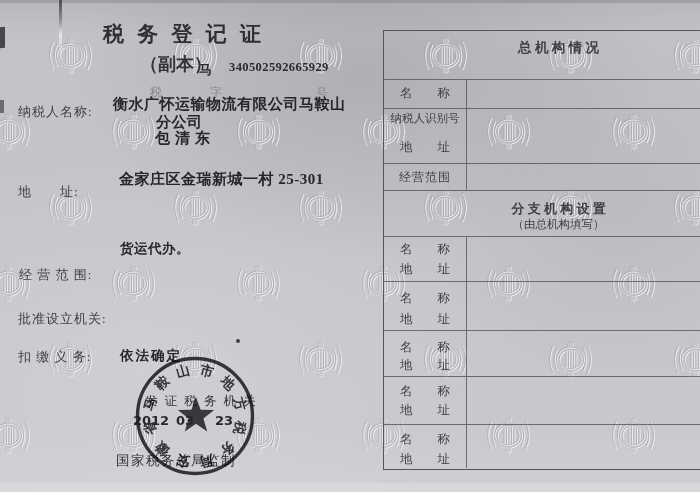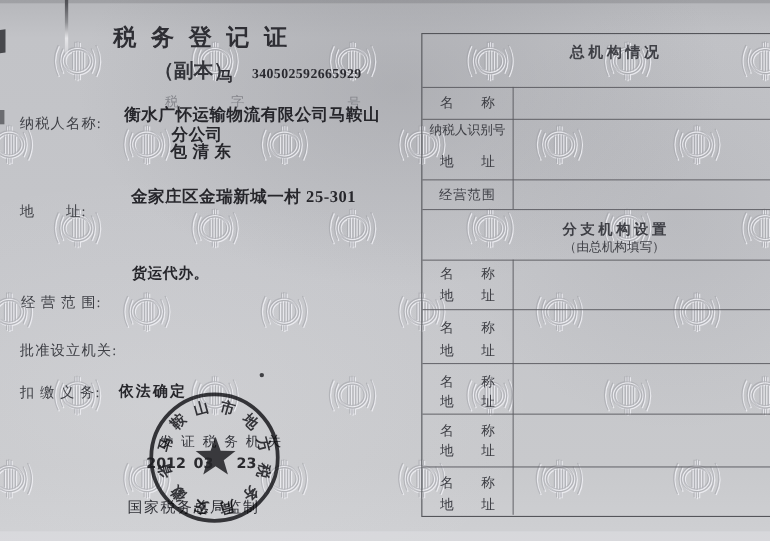--- a/index.html
+++ b/index.html
@@ -627,21 +627,21 @@
   <div class="abs val" style="left:119px;top:170px;">金家庄区金瑞新城一村 25-301</div>
   <div class="abs lbl" style="left:18px;top:183px;">地　　址:</div>
 
 
   <div class="abs val" style="left:120px;top:240px;font-size:13.5px;">货运代办。</div>
   <div class="abs lbl" style="left:19px;top:266px;">经 营 范 围:</div>
 
   <div class="abs lbl" style="left:18px;top:310px;">批准设立机关:</div>
 
   <div class="abs lbl" style="left:18px;top:348px;">扣 缴 义 务:</div>
-  <div class="abs val" style="left:108px;top:347px;font-size:13.5px;letter-spacing:2px;text-align:right;">依法确定</div>
+  <div class="abs val" style="left:120px;top:347px;font-size:13.5px;letter-spacing:2px;text-align:right;">依法确定</div>
 
   <div class="abs" style="left:145px;top:393px;font-size:12.5px;color:#35363c;letter-spacing:2px;">发 证 税 务 机 关</div>
 
   <div class="abs" style="left:116px;top:452px;font-size:13.5px;color:#303137;letter-spacing:1.5px;">国家税务总局监制</div>
 
   <svg id="stamp" class="abs" style="left:115px;top:336px;" width="162" height="160" viewBox="0 0 162 160">
     <g fill="none" stroke="#2a2a2f" opacity=".9">
       <circle cx="80" cy="80" r="57.5" stroke-width="3.4"></circle>
     </g>
     <g id="seal-text-group" style="font-family:'Liberation Serif','DejaVu Serif',serif;font-weight:bold;font-size:13.5px;" fill="#2a2a2f" opacity=".9">

